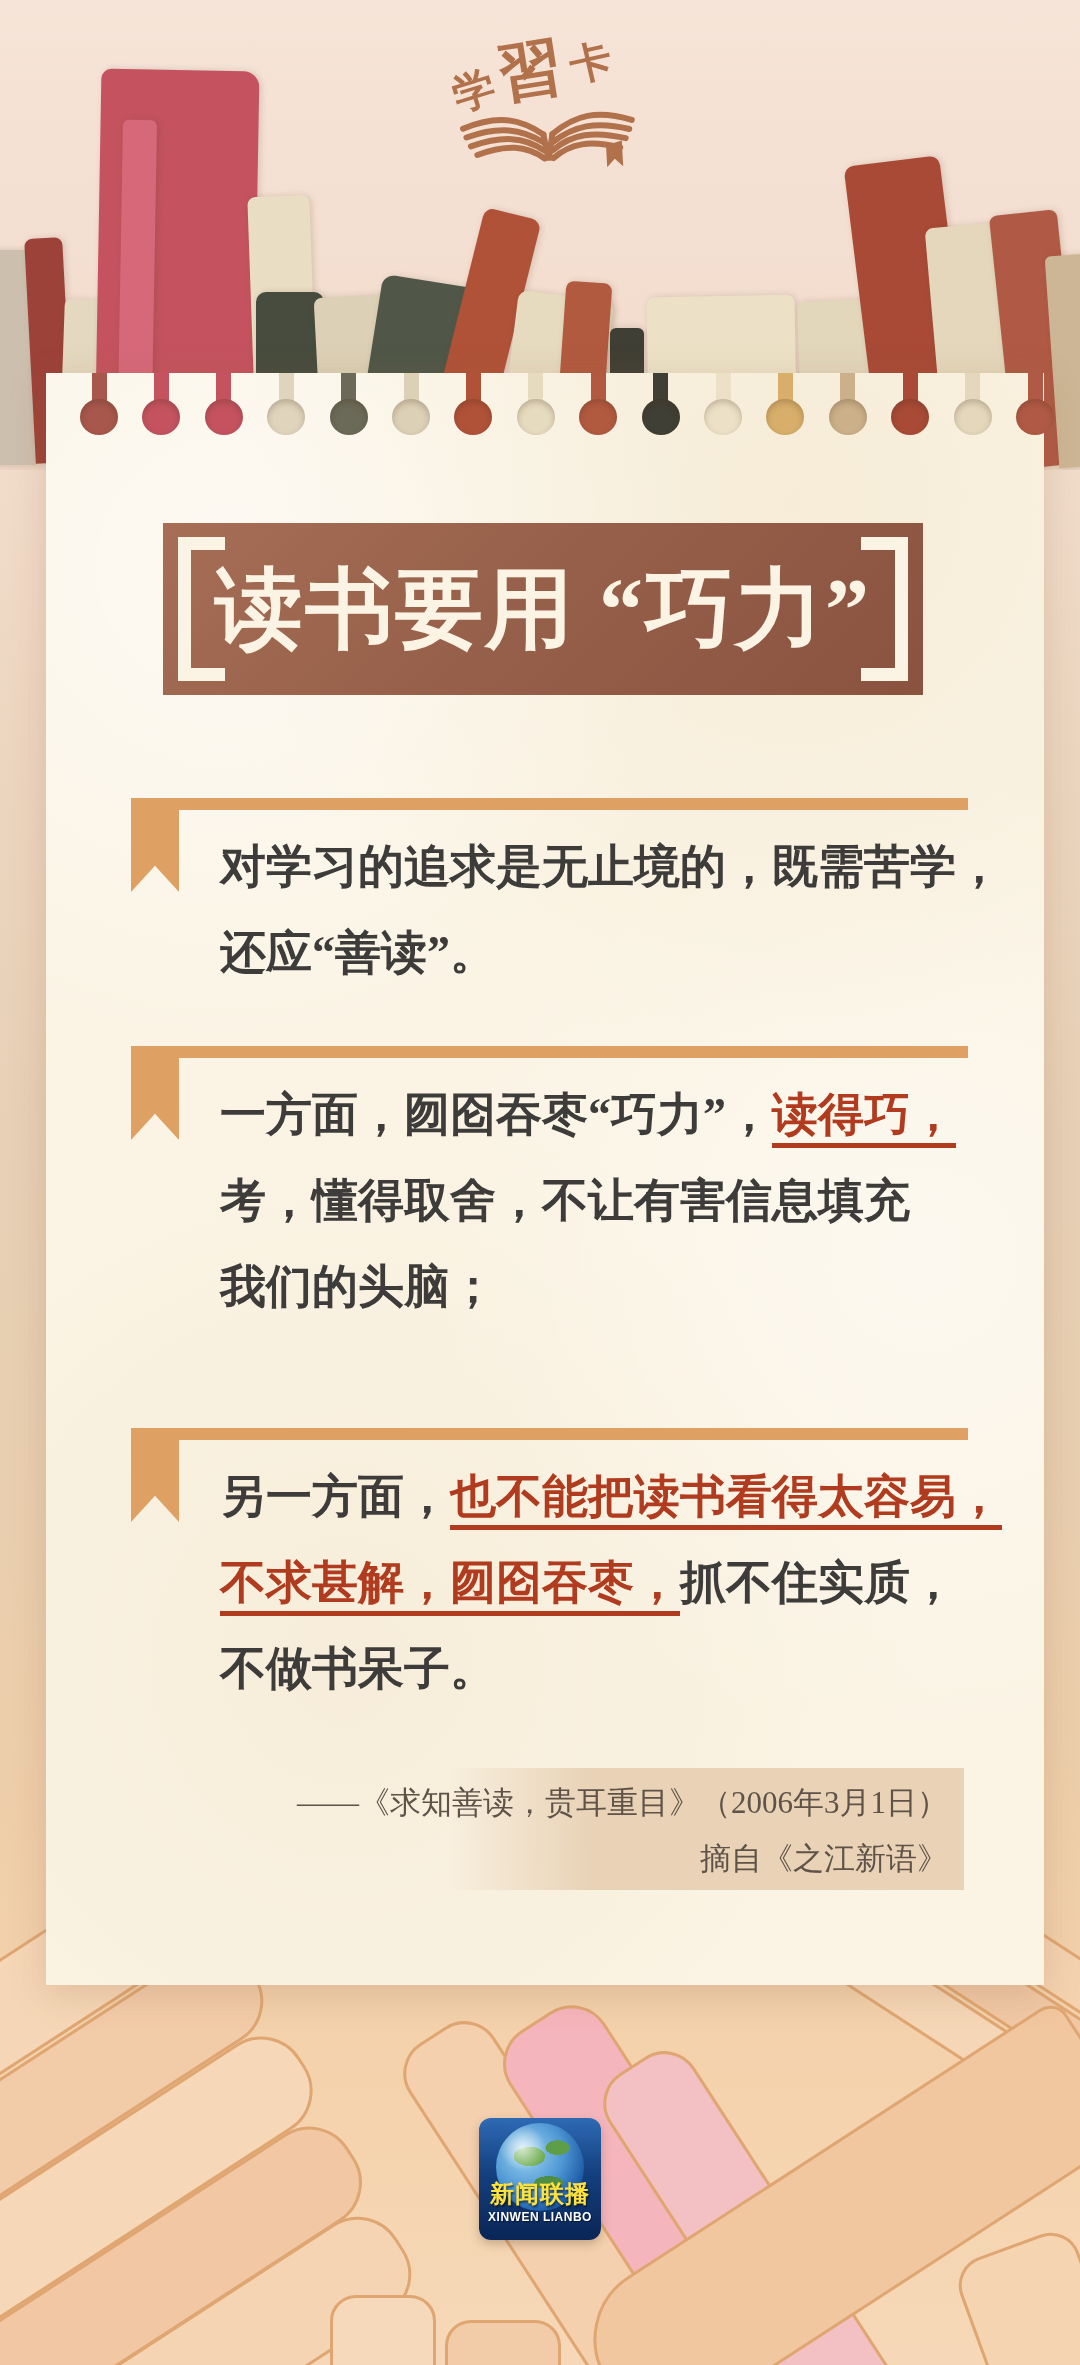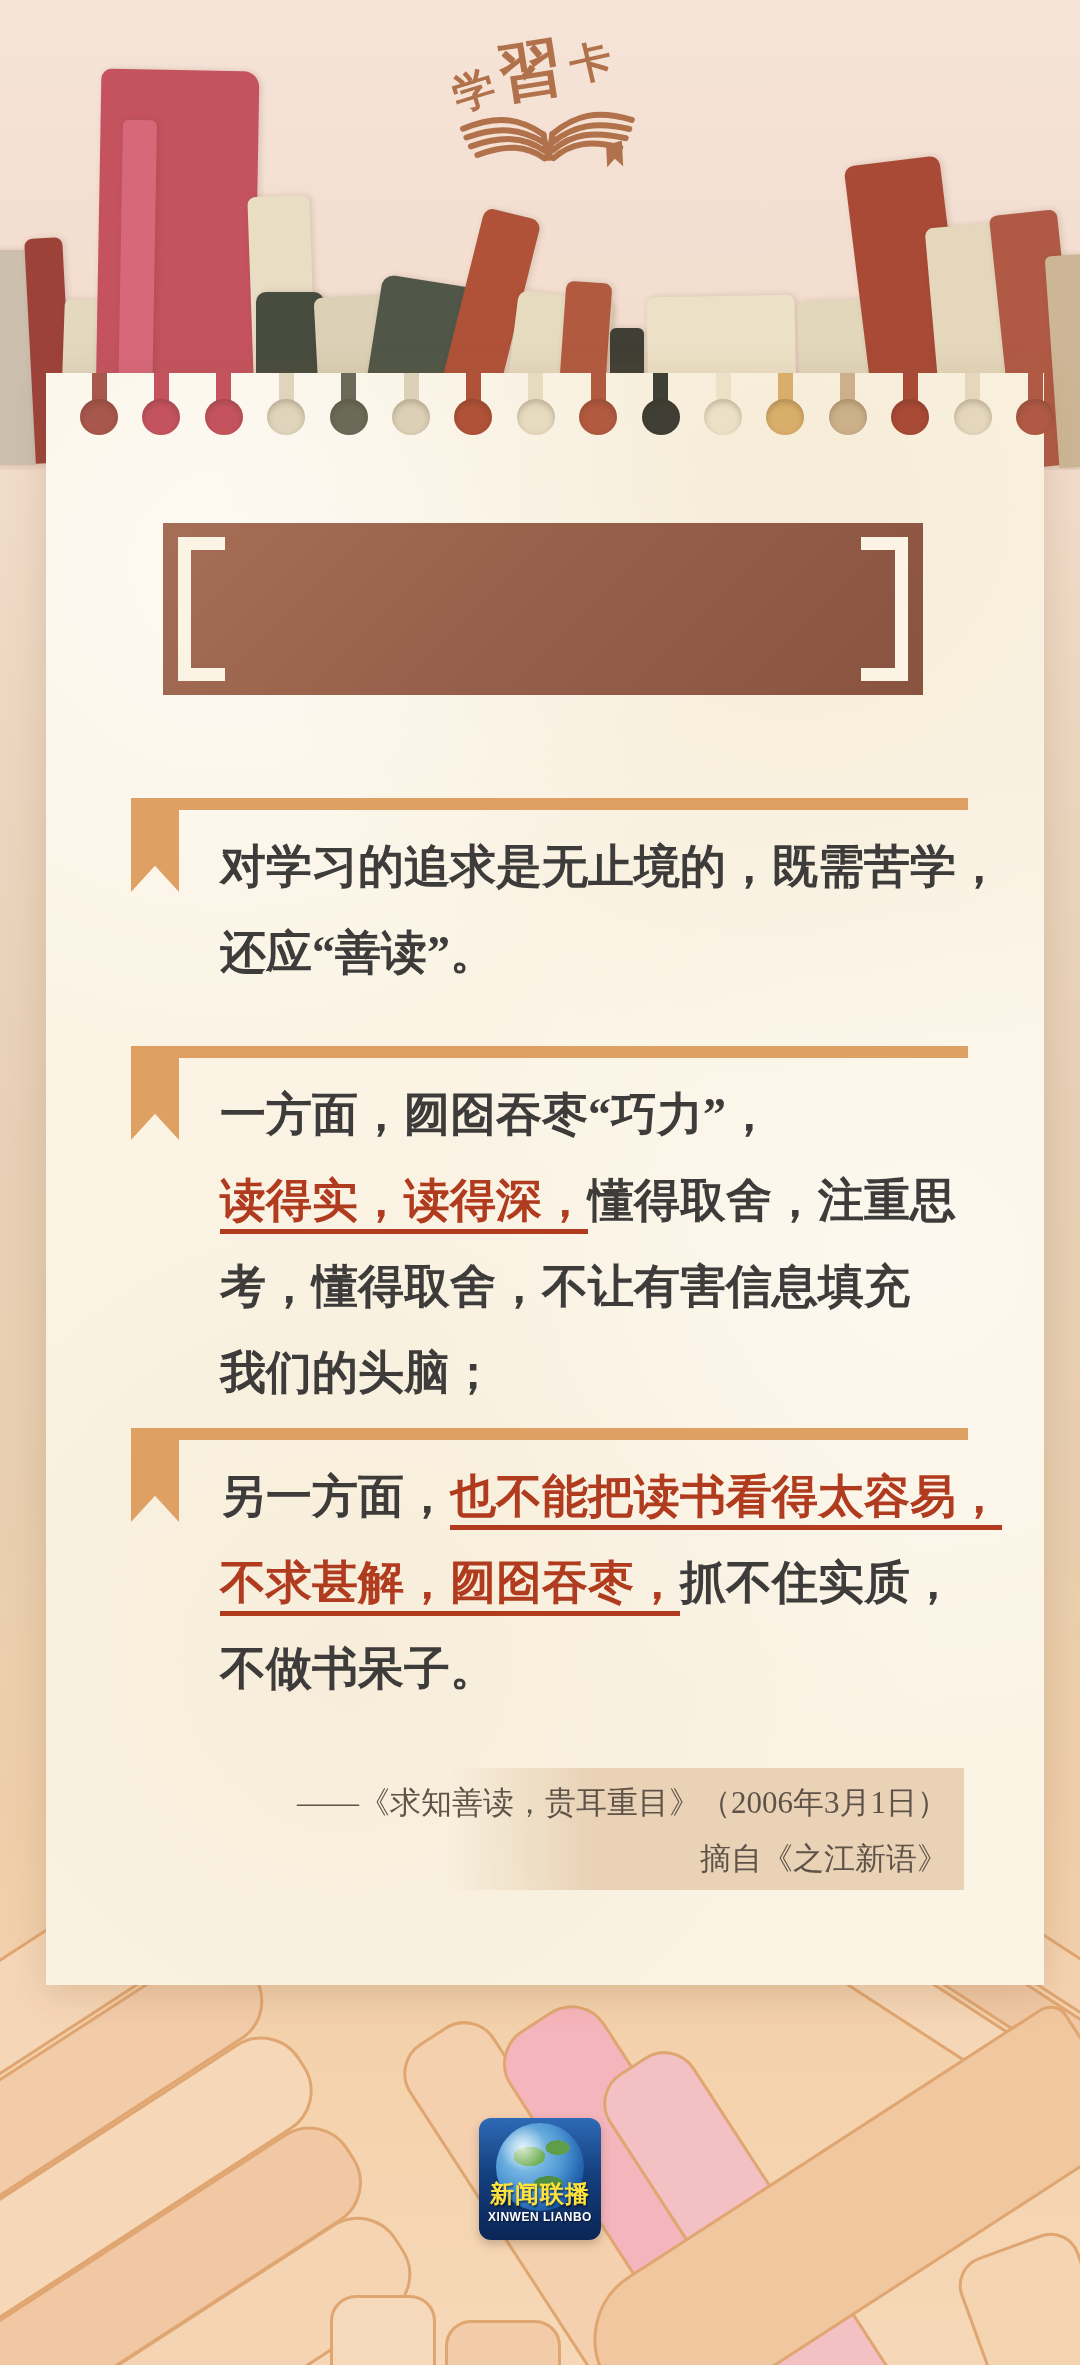--- a/index.html
+++ b/index.html
@@ -169,44 +169,42 @@
         <div class="hole-circle" style="left: 845.2px; top: 26px; width: 38px; height: 36px; background: rgb(168, 74, 54);"></div>
         <div class="hole-slit" style="left: 919.1px; width: 15px; height: 32px; background: rgb(228, 215, 188);"></div>
         <div class="hole-circle" style="left: 907.6px; top: 26px; width: 38px; height: 36px; background: rgb(228, 215, 188);"></div>
         <div class="hole-slit" style="left: 981.5px; width: 15px; height: 32px; background: rgb(176, 90, 69);"></div>
         <div class="hole-circle" style="left: 970px; top: 26px; width: 38px; height: 36px; background: rgb(176, 90, 69);"></div>
       </div>
 
     <div class="title-box">
       <div class="bracket bl"></div>
       <div class="bracket br"></div>
+      <span class="title-text">读书要用 “巧力”</span>
     </div>
 
     <div class="para" id="para0">
       <div class="rule"></div>
       <div class="ribbon"></div>
       <div class="lines">
           <div class="line">
             <span class="">对学习的追求是无止境的，既需苦学，</span>
           </div>
           <div class="line">
             <span class="">还应“善读”。</span>
           </div>
         </div>
     </div>
     <div class="para" id="para1">
       <div class="rule"></div>
       <div class="ribbon"></div>
       <div class="lines">
           <div class="line">
             <span class="">一方面，囫囵吞枣“巧力”，</span>
-          </div>
-          <div class="line">
-            <span class="hl u">读得实，读得深，</span>
-            <span class="">懂得取舍，注重思</span>
+            <span class="hl u">读得巧，</span>
           </div>
           <div class="line">
             <span class="">考，懂得取舍，不让有害信息填充</span>
           </div>
           <div class="line">
             <span class="">我们的头脑；</span>
           </div>
         </div>
     </div>
     <div class="para" id="para2">

